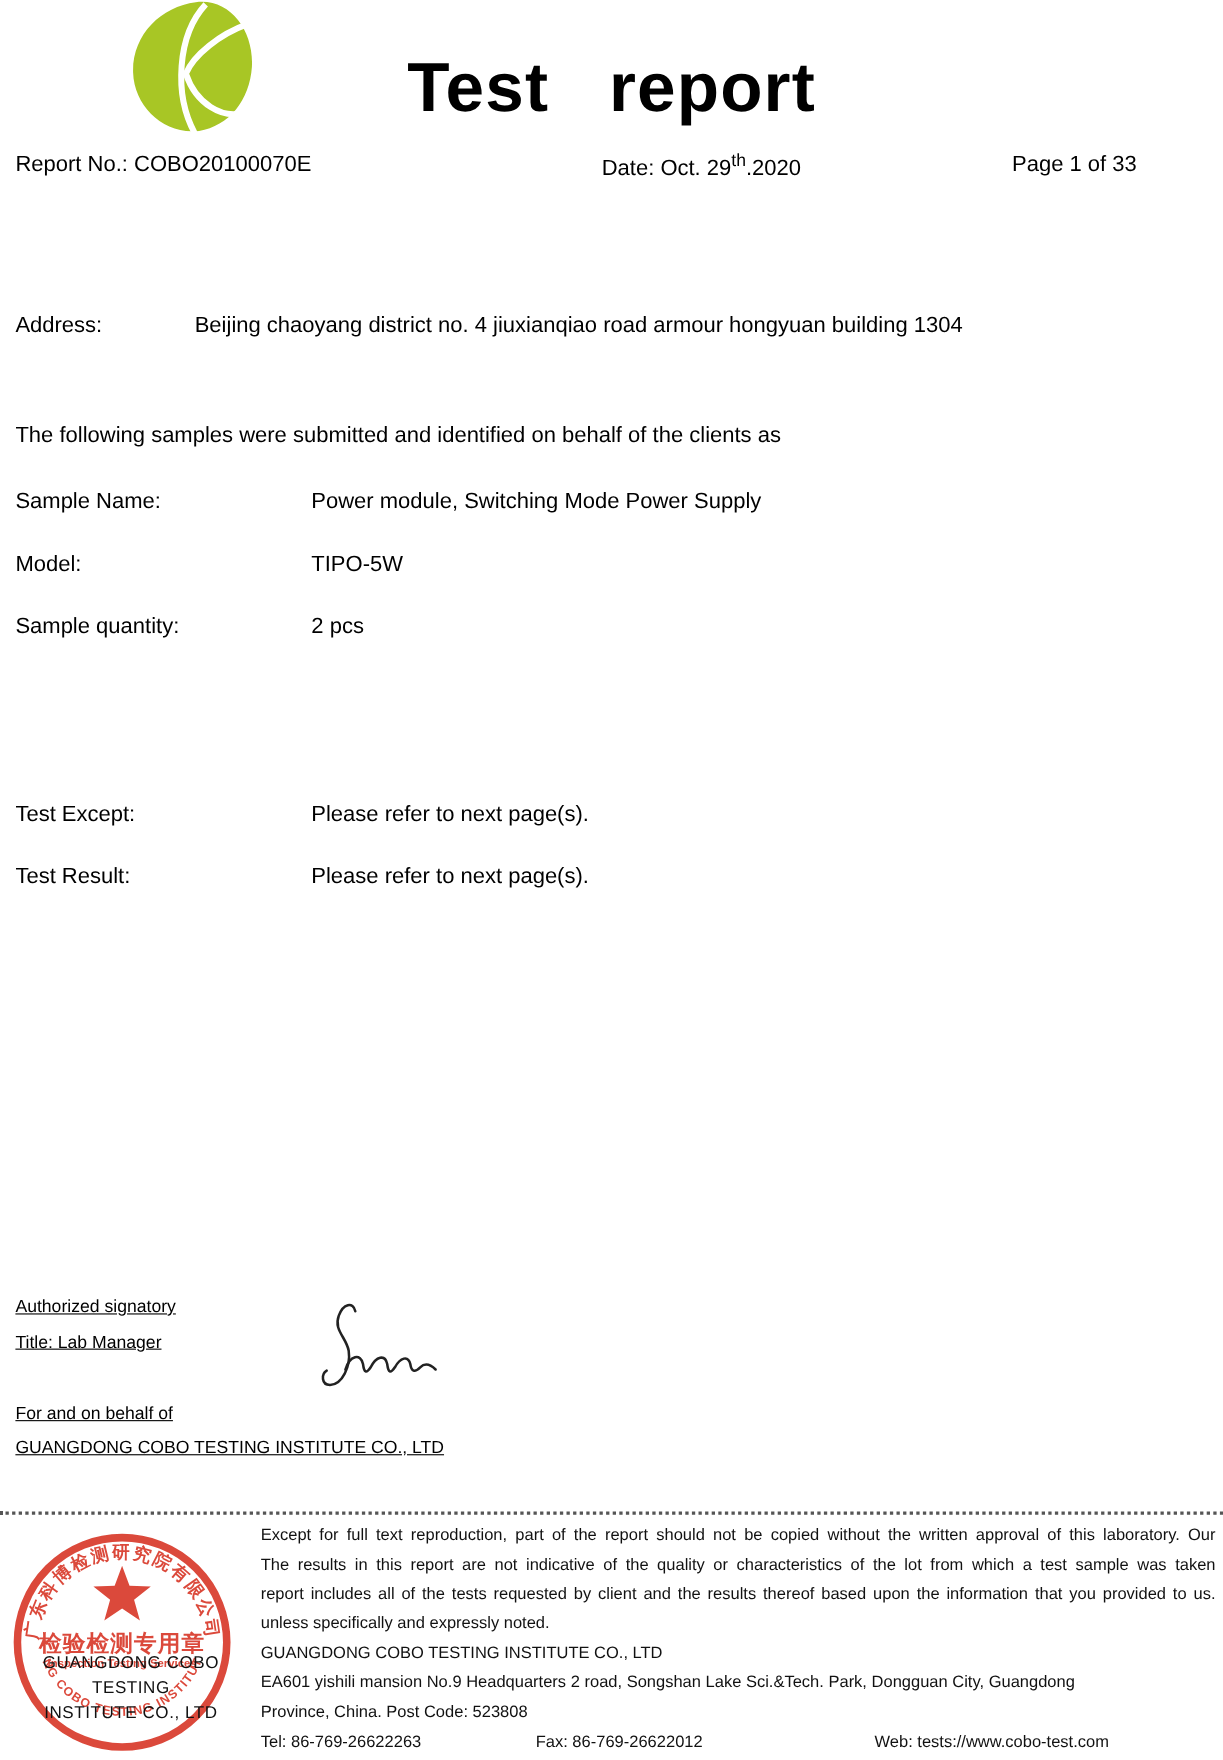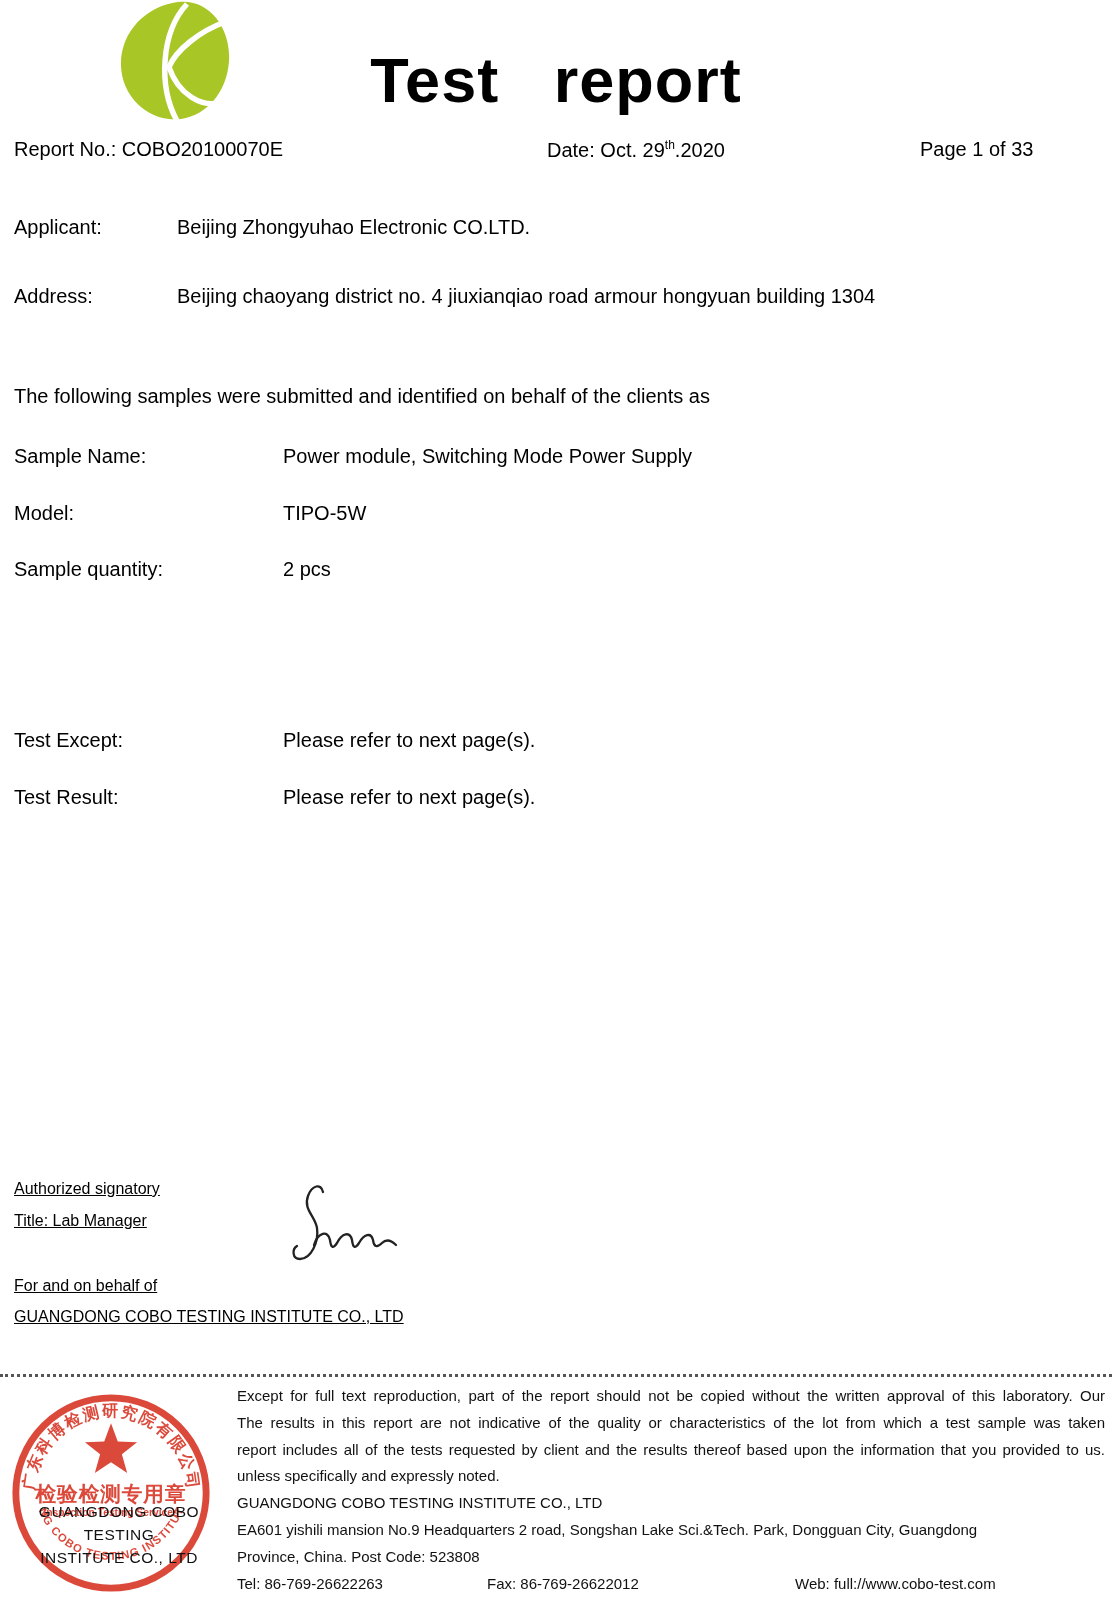--- a/index.html
+++ b/index.html
@@ -9,21 +9,21 @@
     font-family:"Liberation Sans",sans-serif;color:#000;
   }
   
   .logo{position:absolute;left:118px;top:0px;}
   .title{position:absolute;top:44px;left:0;width:100%;text-align:center;
     font-size:63px;font-weight:700;letter-spacing:1px;word-spacing:36px;line-height:1.15;}
   .hdr-row{position:absolute;top:138px;left:0;width:100%;height:26px;font-size:20px;}
   .hdr-rep{position:absolute;left:14px;}
   .hdr-date{position:absolute;left:547px;}
   .hdr-page{position:absolute;left:920px;}
-  sup{font-size:12px;}
+  sup{font-size:16px;}
   
   .row{position:absolute;left:14px;font-size:20px;white-space:nowrap;}
   .lblA{display:inline-block;width:163px;}
   .lblB{display:inline-block;width:269px;}
   .intro{position:absolute;left:14px;top:385px;font-size:20px;}
   
   .sigline{position:absolute;left:14px;font-size:16px;text-decoration:underline;}
   .sig-svg{position:absolute;left:270px;top:1170px;}
   
   .stamp{position:absolute;left:8px;top:1390px;}
@@ -51,23 +51,20 @@
   </svg>
 
   <div class="title">Test report</div>
 
   <div class="hdr-row">
     <span class="hdr-rep"><span>Report No.: </span><span>COBO20100070E</span></span>
     <span class="hdr-date"><span>Date: </span><span>Oct. 29</span><sup>th</sup><span>.2020</span></span>
     <span class="hdr-page">Page 1 of 33</span>
   </div>
 
-  <div class="row" style="top:216px">
-    <span class="lblA">Applicant:</span><span>Beijing Zhongyuhao Electronic CO.LTD.</span>
-  </div>
   <div class="row" style="top:285px">
     <span class="lblA">Address:</span><span>Beijing chaoyang district no. 4 jiuxianqiao road armour hongyuan building 1304</span>
   </div>
 
   <div class="intro">The following samples were submitted and identified on behalf of the clients as</div>
 
   <div class="row" style="top:445px">
     <span class="lblB">Sample Name:</span><span>Power module, Switching Mode Power Supply</span>
   </div>
   <div class="row" style="top:502px">
@@ -121,17 +118,17 @@
     <div class="just">Except for full text reproduction, part of the report should not be copied without the written approval of this laboratory. Our</div>
     <div class="just">The results in this report are not indicative of the quality or characteristics of the lot from which a test sample was taken</div>
     <div class="just">report includes all of the tests requested by client and the results thereof based upon the information that you provided to us.</div>
     <div>unless specifically and expressly noted.</div>
     <div>GUANGDONG COBO TESTING INSTITUTE CO., LTD</div>
     <div>EA601 yishili mansion No.9 Headquarters 2 road, Songshan Lake Sci.&amp;Tech. Park, Dongguan City, Guangdong</div>
     <div>Province, China. Post Code: 523808</div>
     <div class="contact">
       <span class="c1">Tel: 86-769-26622263</span>
       <span class="c2">Fax: 86-769-26622012</span>
-      <span class="c3">Web: full://www.cobo-test.com</span>
+      <span class="c3">Web: tests://www.cobo-test.com</span>
     </div>
   </div>
 
 </div>
 
 </body></html>

